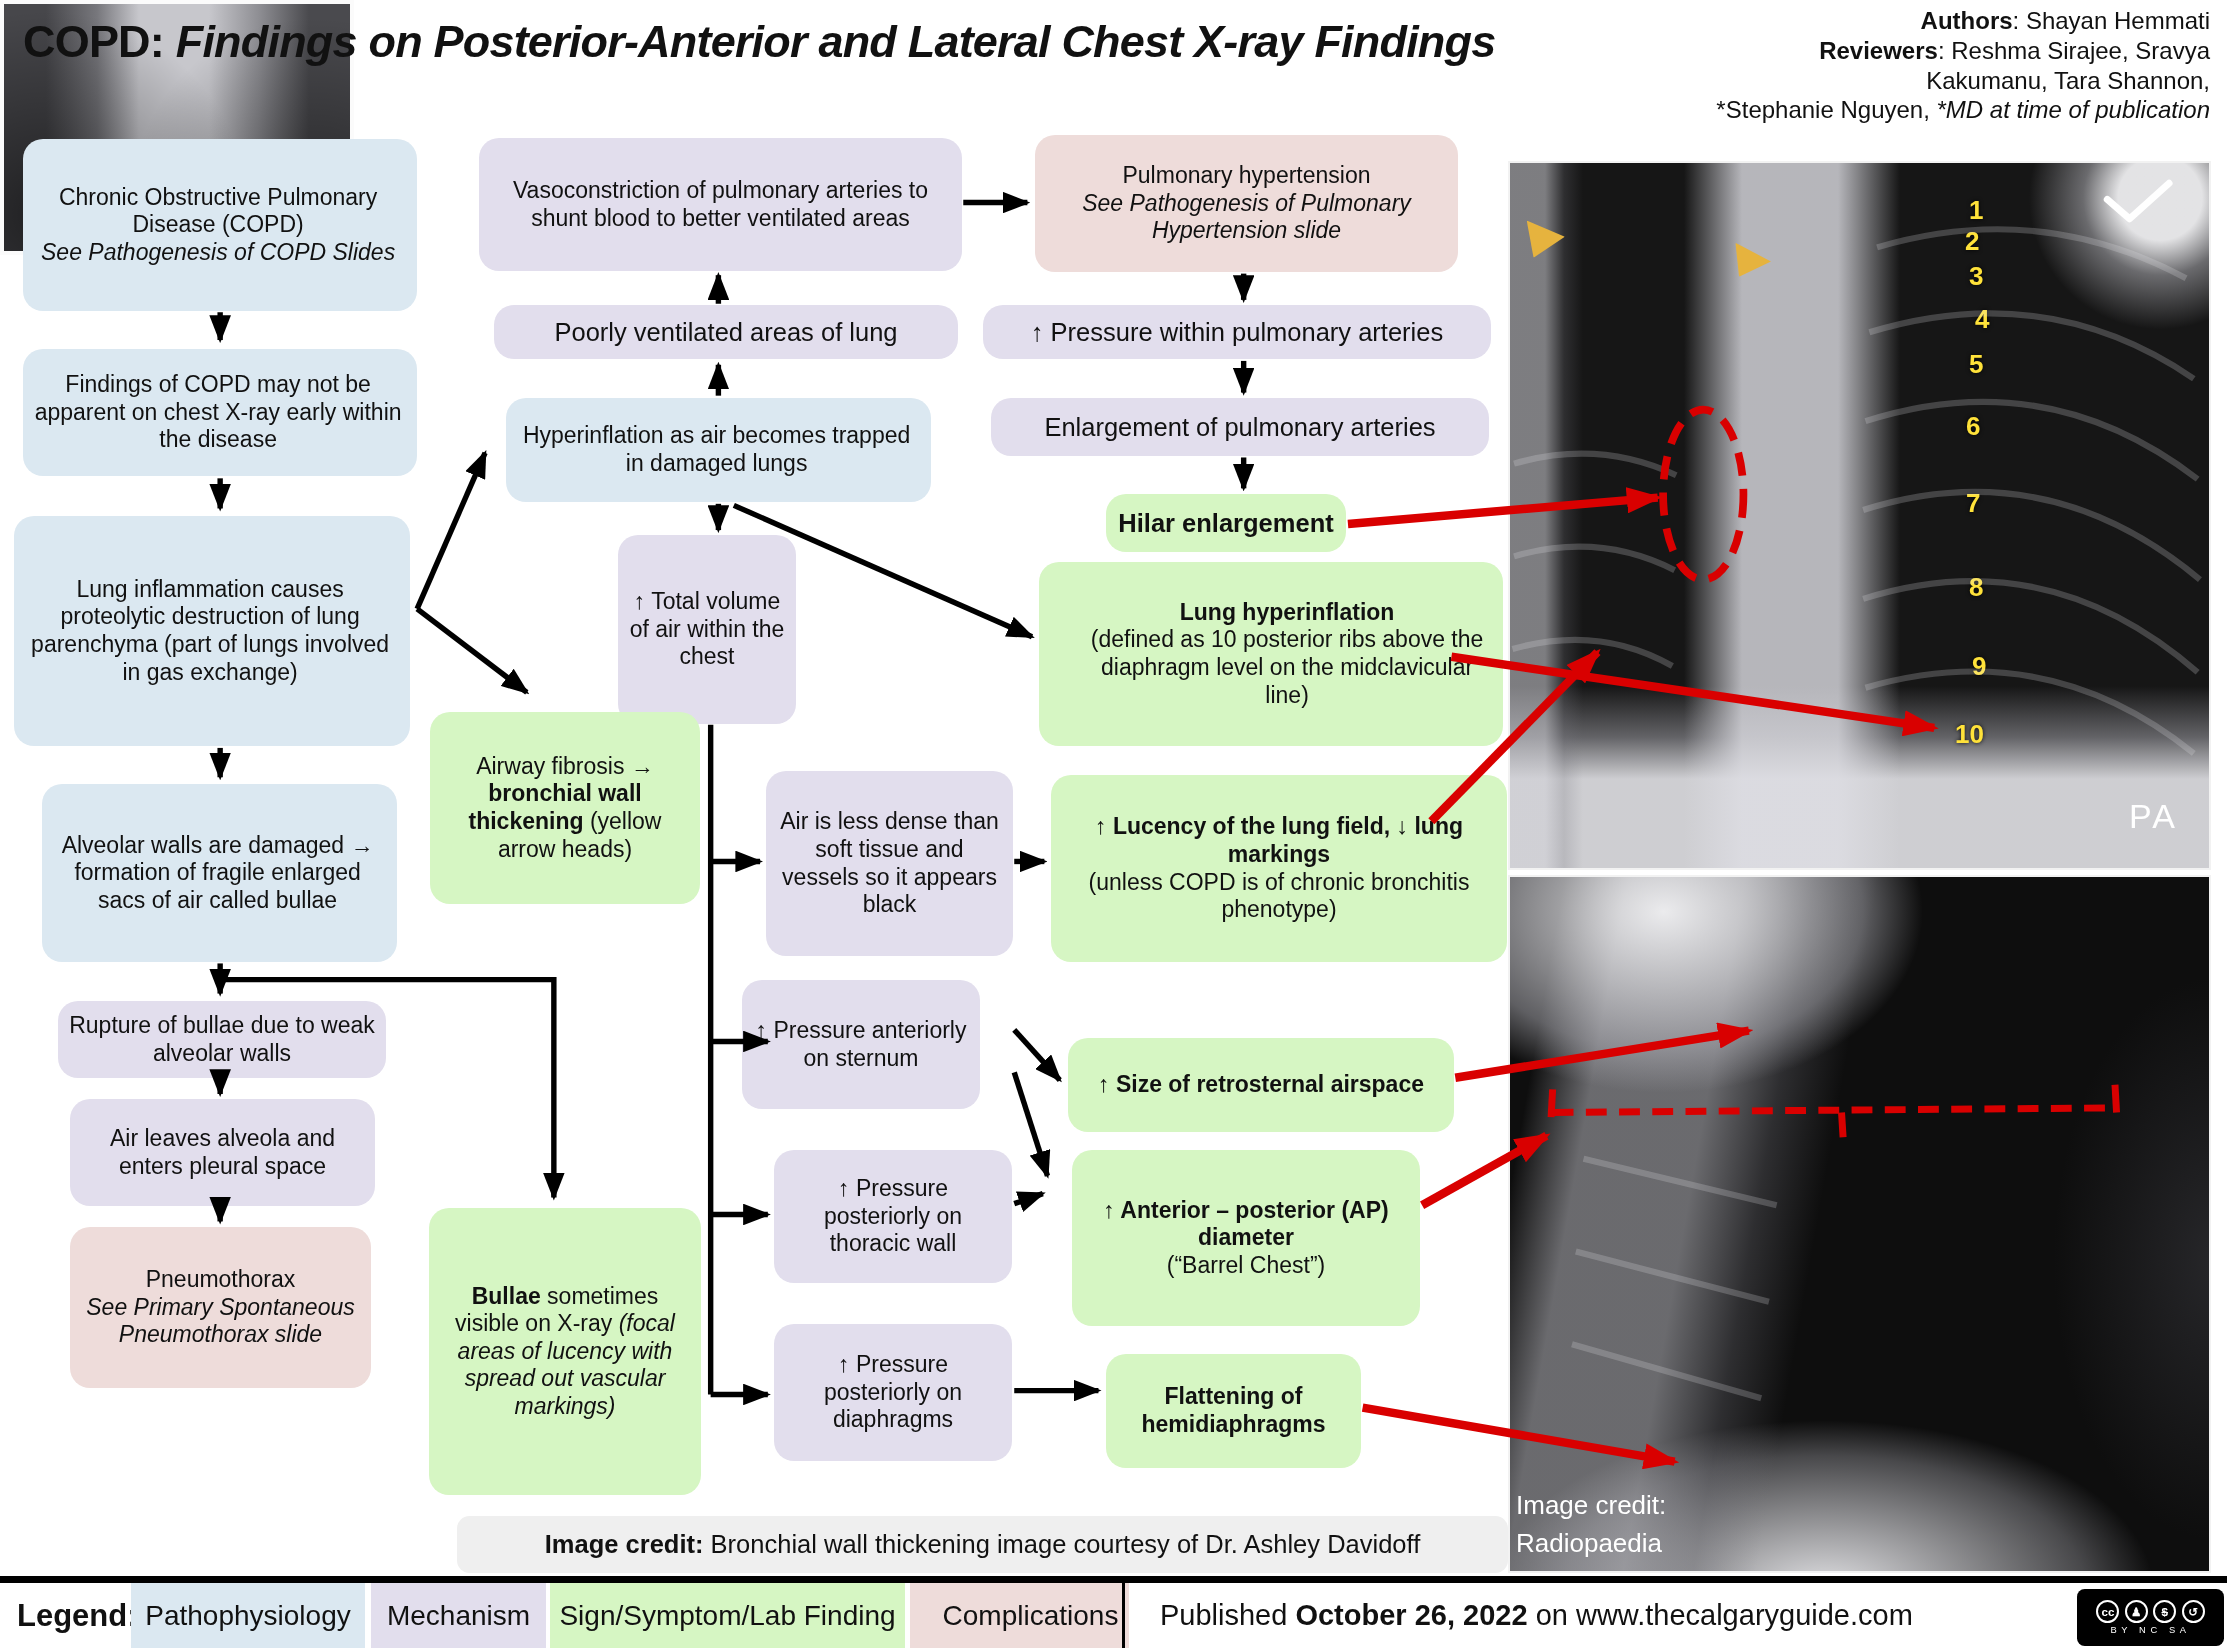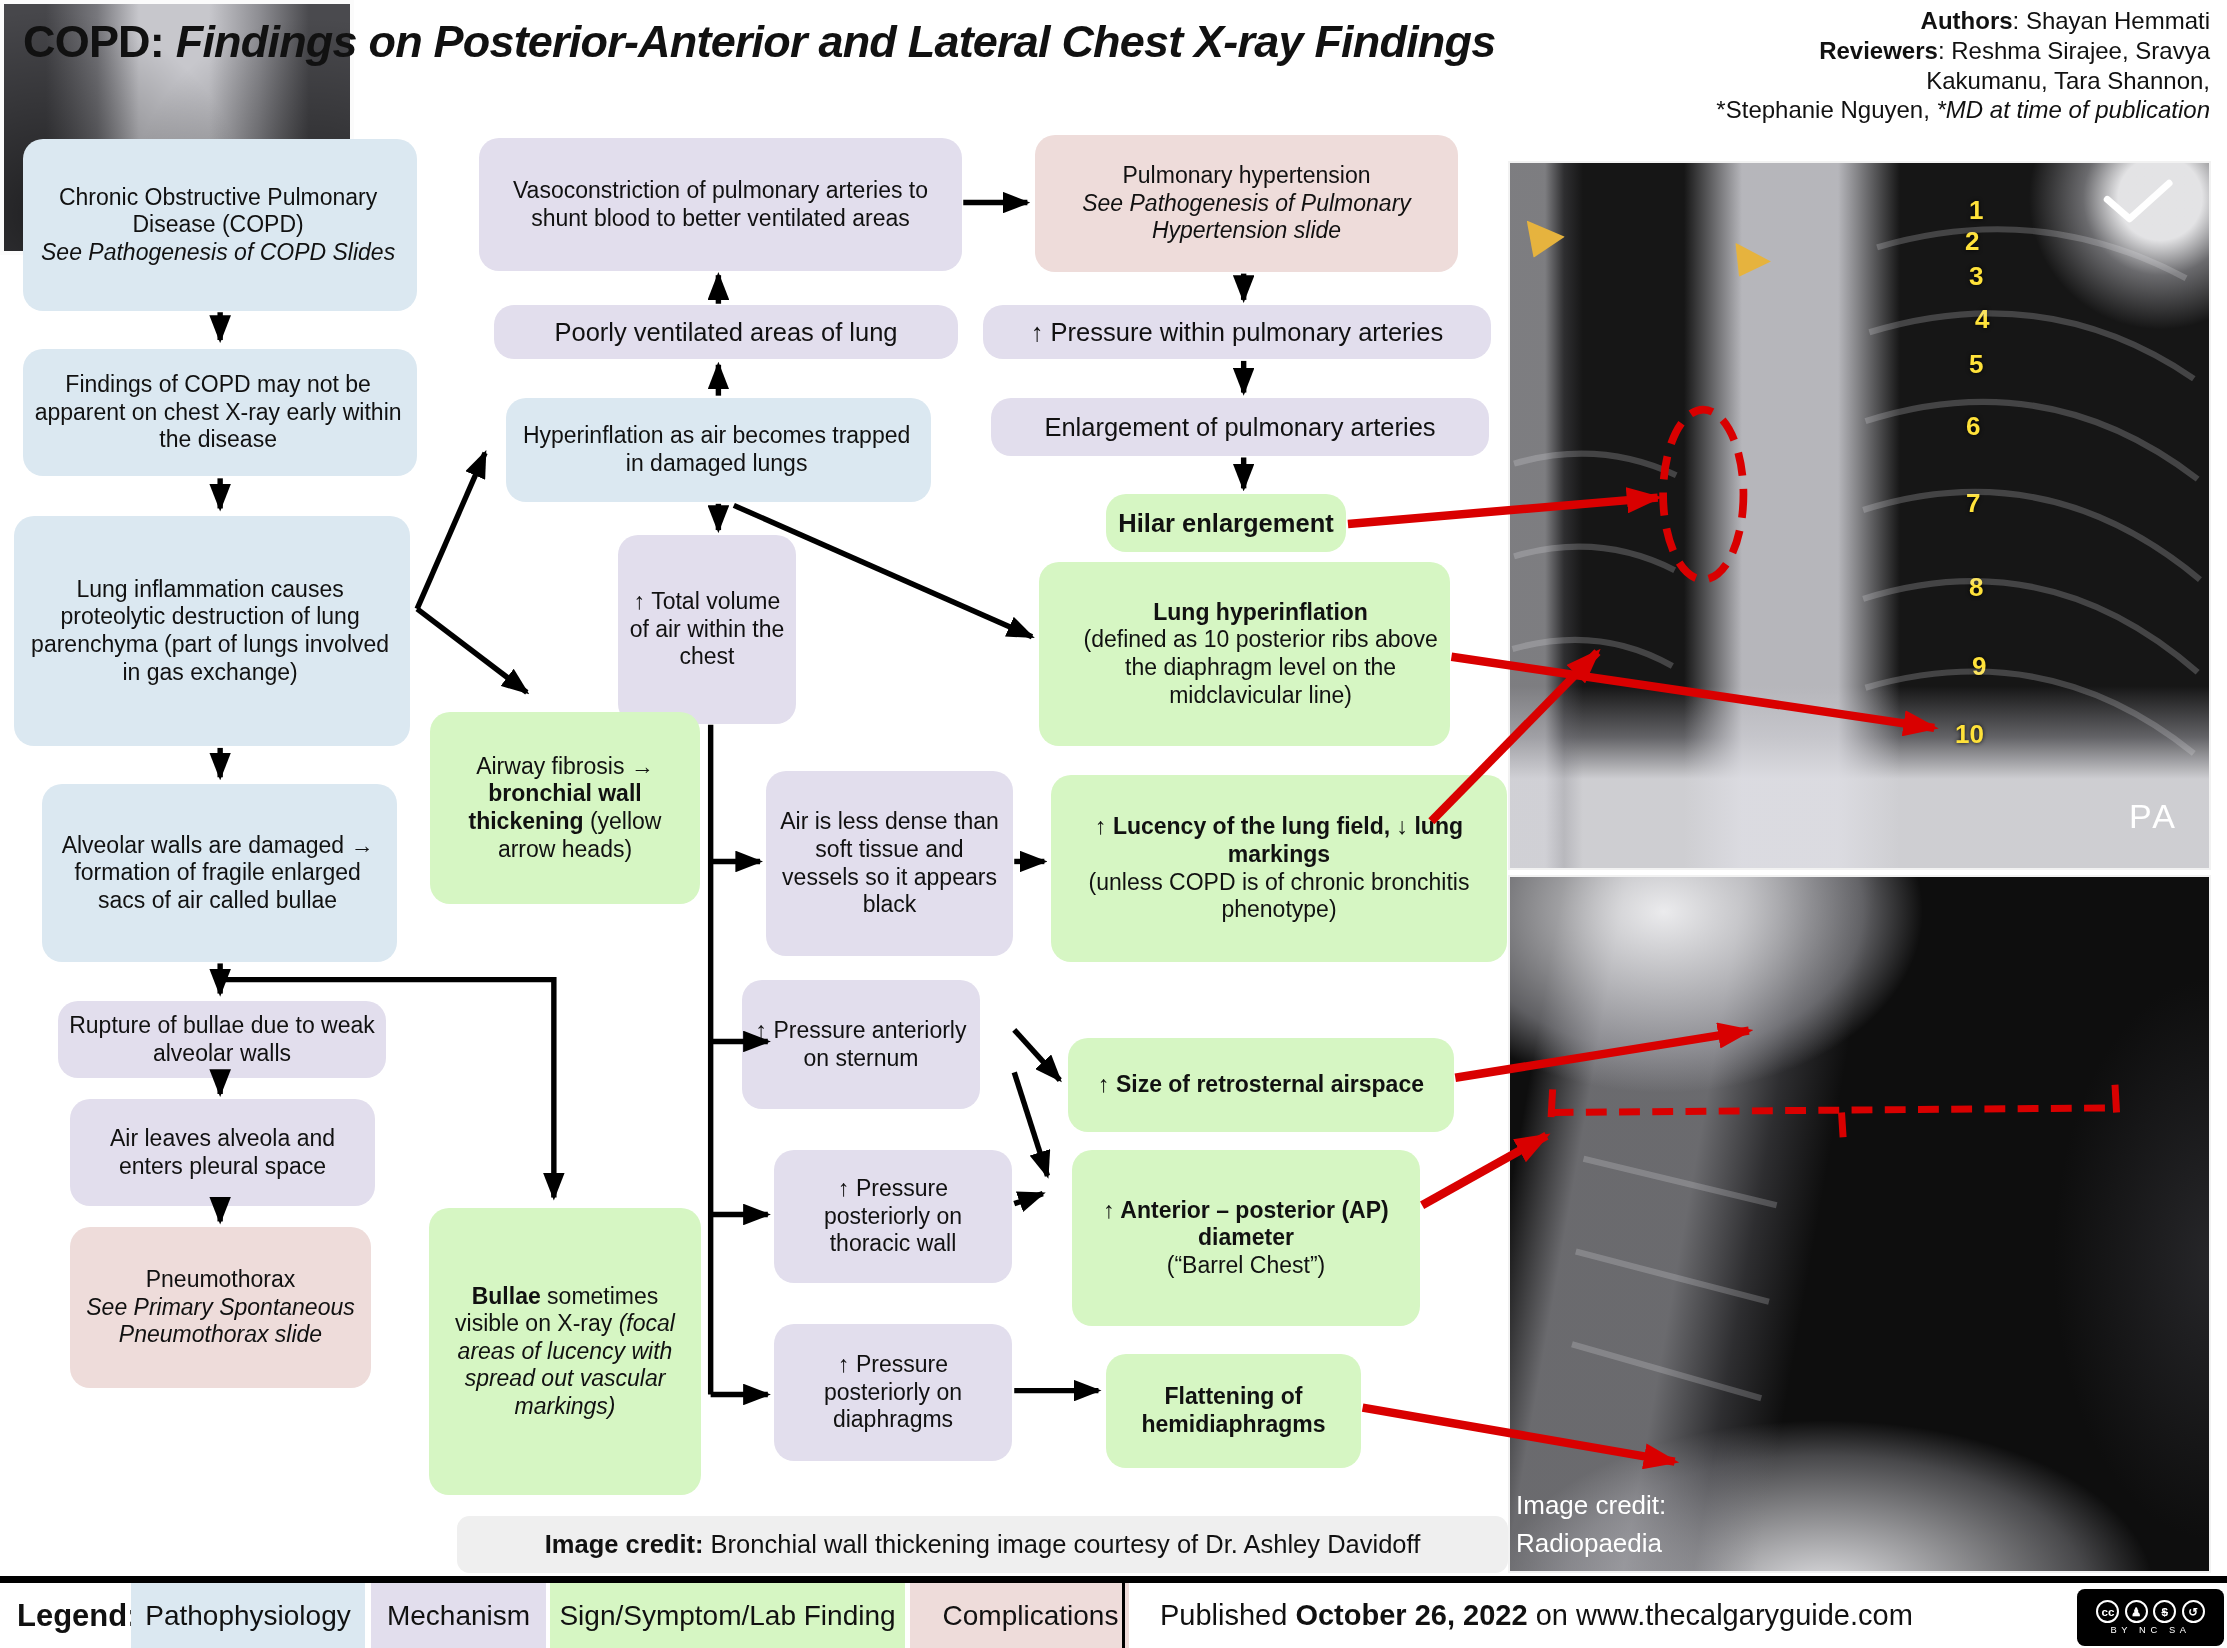--- a/index.html
+++ b/index.html
@@ -152,21 +152,21 @@
   </div>
   <div class="box m fs33" style="left:983px;top:305px;width:508px;height:54px;">
     <span>↑ Pressure within pulmonary arteries</span>
   </div>
   <div class="box m fs33" style="left:991px;top:398px;width:498px;height:58px;">
     <span>Enlargement of pulmonary arteries</span>
   </div>
   <div class="box s fs33" style="left:1106px;top:494px;width:240px;height:58px;">
     <span class="b">Hilar enlargement</span>
   </div>
-  <div class="box s" style="left:1039px;top:562px;width:411px;height:184px;padding-left:43px;">
+  <div class="box s" style="left:1039px;top:562px;width:464px;height:184px;padding-left:43px;">
     <span class="b">Lung hyperinflation</span>
       <span>(defined as 10 posterior ribs above the diaphragm level on the midclavicular line)</span>
   </div>
   <div class="box s" style="left:1051px;top:775px;width:456px;height:187px;">
     <span class="b">↑ Lucency of the lung field, ↓ lung markings</span>
       <span>(unless COPD is of chronic bronchitis phenotype)</span>
   </div>
   <div class="box s" style="left:1068px;top:1038px;width:386px;height:94px;">
     <span class="b">↑ Size of retrosternal airspace</span>
   </div>

